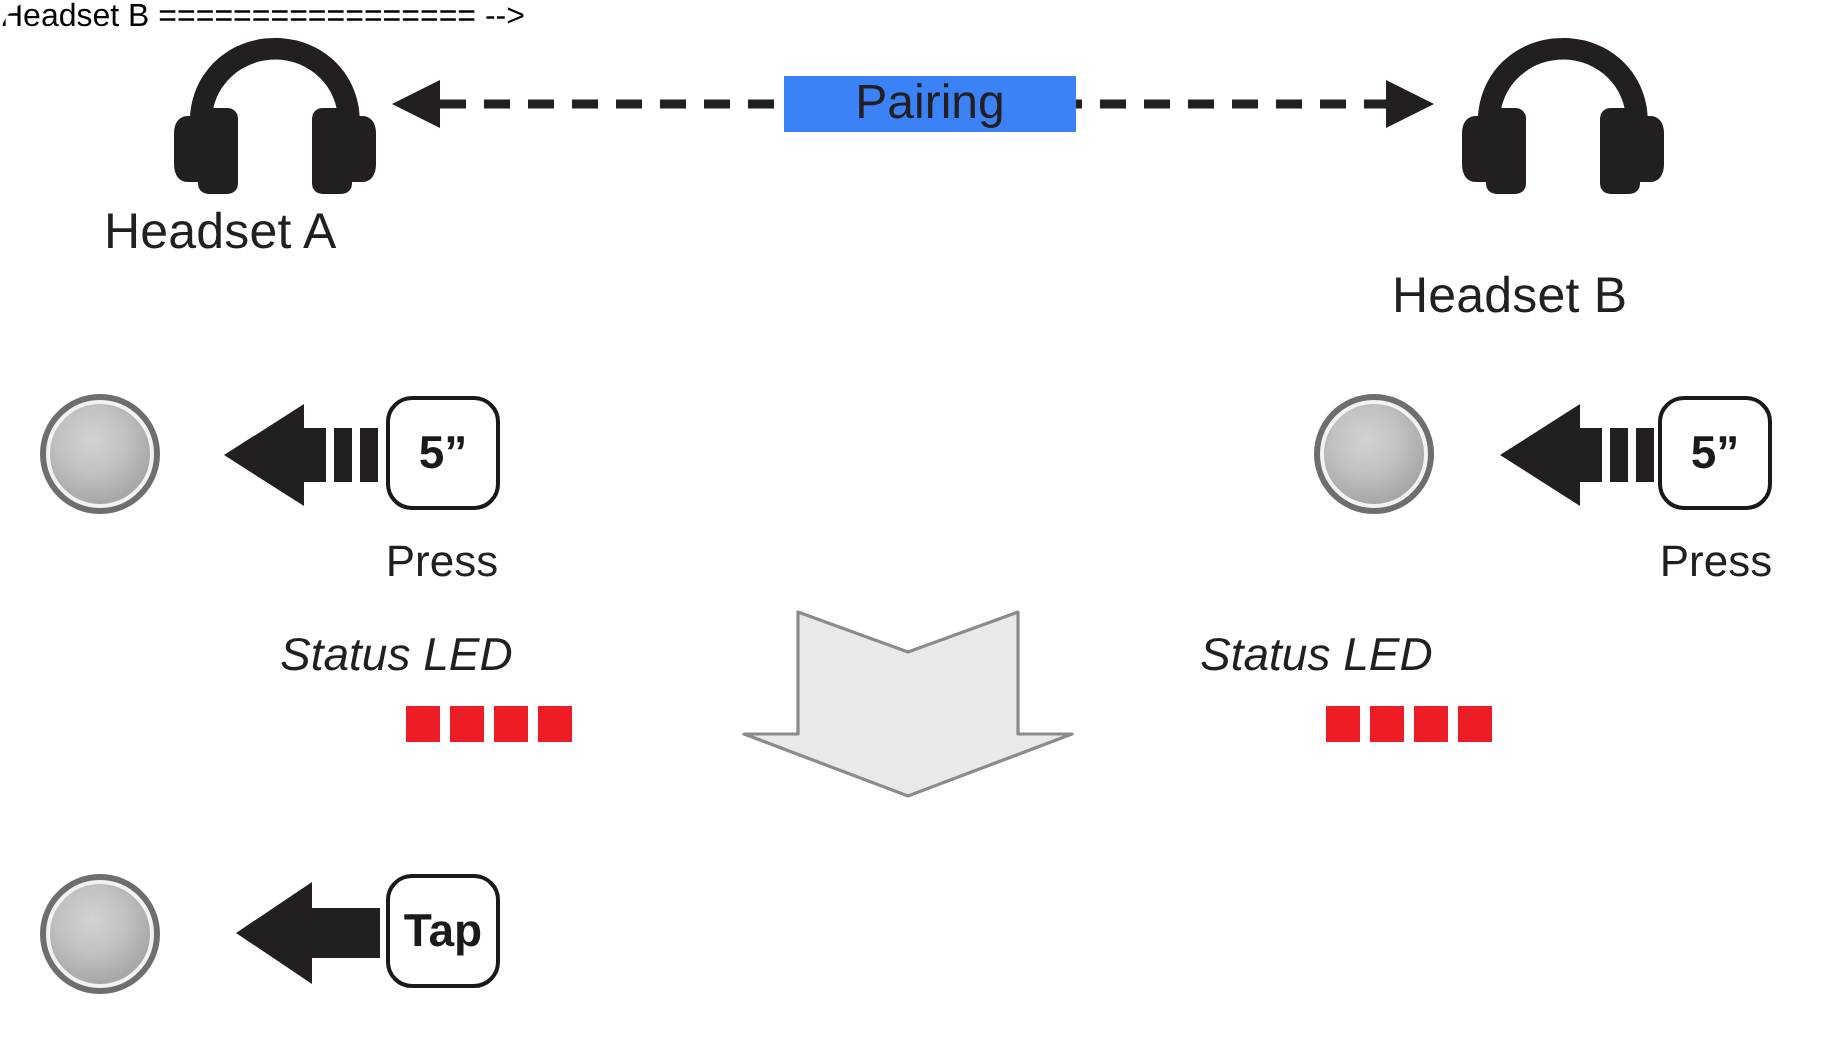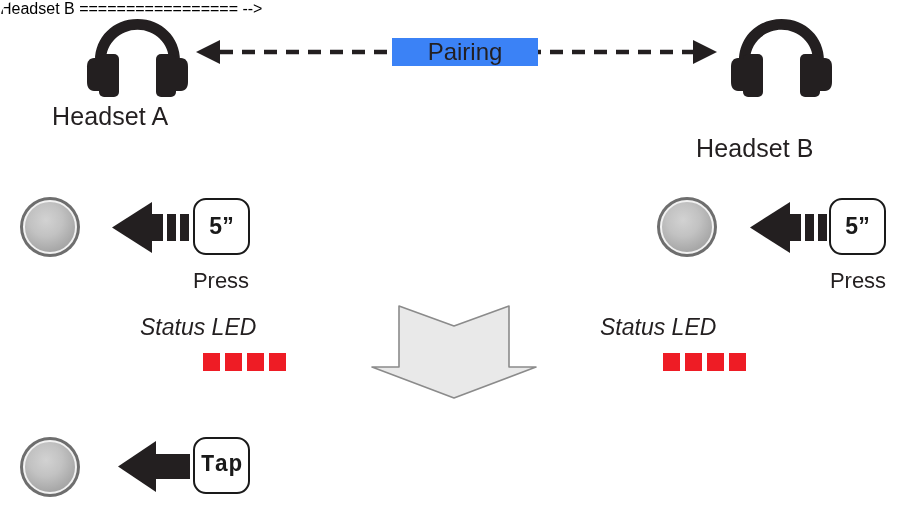--- a/index.html
+++ b/index.html
@@ -228,17 +228,17 @@
     <div class="knob-ring"></div>
   </div>
 
   <div class="abs" style="left:118px; top:440px;">
     <svg width="72" height="53" viewBox="0 0 72 53">
       <polygon points="0,26.5 38,1 38,52" fill="#231f20"></polygon>
       <rect x="38" y="14" width="34" height="25" fill="#231f20"></rect>
     </svg>
   </div>
 
-  <div class="abs keybox" style="left:193px; top:437px;font-family:Liberation Mono, monospace;">
+  <div class="abs keybox" style="left:193px; top:437px;">
     <span class="key-text">Tap</span>
   </div>
 
 </div>
 
 </body></html>

